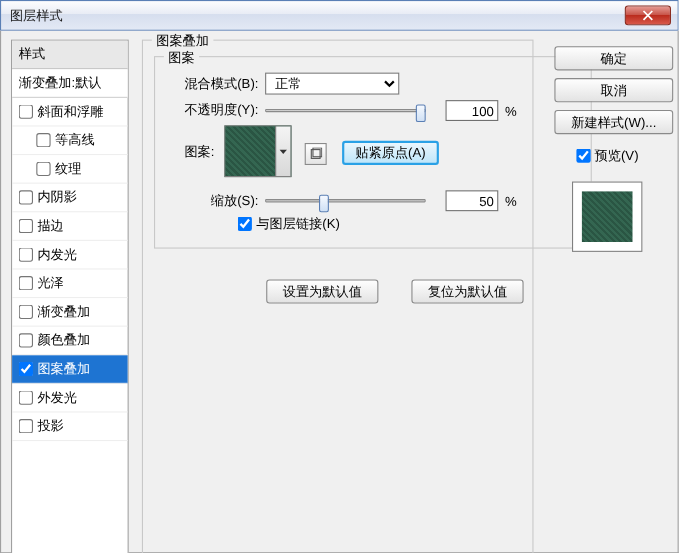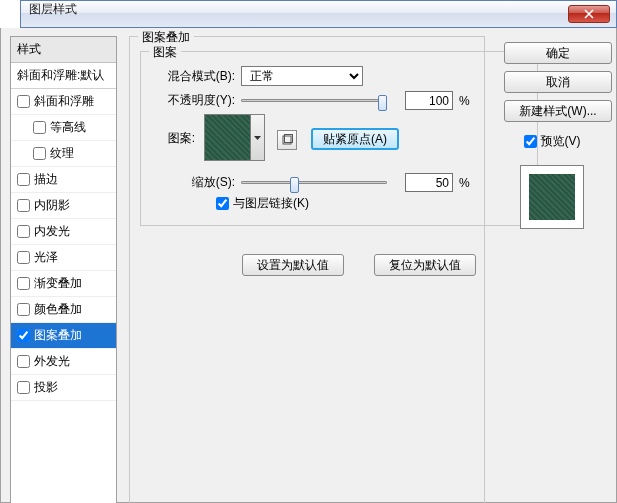--- a/index.html
+++ b/index.html
@@ -1,18 +1,18 @@
 <!DOCTYPE html>
 <html><head>
 <meta charset="utf-8">
 <style>
 * { box-sizing: border-box; margin: 0; padding: 0; font-family: "Microsoft YaHei", "SimSun", sans-serif; font-size: 12px; }
 body { background: #fff; width: 617px; height: 503px; overflow: hidden; }
 
-.titlebar { height: 28px; background: linear-gradient(#fdfdfe, #e8ecf5 45%, #d6deee 46%, #e3e9f5); border: 1px solid #5a7fb5; display: flex; align-items: flex-start; padding-left: 8px; position: relative; margin-left: 20px; }
+.titlebar { height: 28px; background: linear-gradient(#fdfdfe, #e8ecf5 45%, #d6deee 46%, #e3e9f5); border: 1px solid #5a7fb5; display: flex; align-items: center; padding-left: 8px; position: relative; }
 .titlebar .title { color: #1a1a1a; }
 .close-btn { position: absolute; right: 6px; top: 4px; width: 42px; height: 18px; background: linear-gradient(#e59a93, #c9574c 45%, #b8281a 46%, #d8584a); border: 1px solid #8a2c20; border-radius: 3px; display: flex; align-items: center; justify-content: center; color: #fff; font-weight: bold; font-size: 10px; cursor: pointer; }
 .close-btn svg { width: 10px; height: 10px; }
 
 .dialog-body { position: absolute; top: 28px; left: 0; right: 0; bottom: 0; border: 1px solid #a0a0a0; border-top: none; background: #f0f0f0; }
 
 .styles-panel { position: absolute; left: 9px; top: 8px; width: 107px; height: 480px; border: 1px solid #a0a0a0; background: #fff; }
 .styles-header { background: #e8e8e8; padding: 4px 6px; border-bottom: 1px solid #c0c0c0; }
 .styles-blend { padding: 4px 6px; border-bottom: 1px solid #d0d0d0; background: #fff; }
 .style-row { display: flex; align-items: center; padding: 4px 4px 4px 6px; gap: 4px; border-bottom: 1px solid #eee; cursor: pointer; }
@@ -65,41 +65,41 @@
     <svg viewBox="0 0 10 10">
         <path d="M1 1 L9 9 M9 1 L1 9" stroke="#fff" stroke-width="1.6"></path>
       </svg>
   </div>
 </div>
 
 <div class="dialog-body">
 
   <div class="styles-panel">
     <div class="styles-header">样式</div>
-    <div class="styles-blend">斜面和浮雕:默认</div>
+    <div class="styles-blend">渐变叠加:默认</div>
     <div id="style-list">
         <div class="style-row">
           <input type="checkbox" style="">
           <span>斜面和浮雕</span>
         </div>
         <div class="style-row indent">
           <input type="checkbox" style="">
           <span>等高线</span>
         </div>
         <div class="style-row indent">
           <input type="checkbox" style="">
           <span>纹理</span>
         </div>
         <div class="style-row">
           <input type="checkbox" style="">
+          <span>内阴影</span>
+        </div>
+        <div class="style-row">
+          <input type="checkbox" style="">
           <span>描边</span>
-        </div>
-        <div class="style-row">
-          <input type="checkbox" style="">
-          <span>内阴影</span>
         </div>
         <div class="style-row">
           <input type="checkbox" style="">
           <span>内发光</span>
         </div>
         <div class="style-row">
           <input type="checkbox" style="">
           <span>光泽</span>
         </div>
         <div class="style-row">

